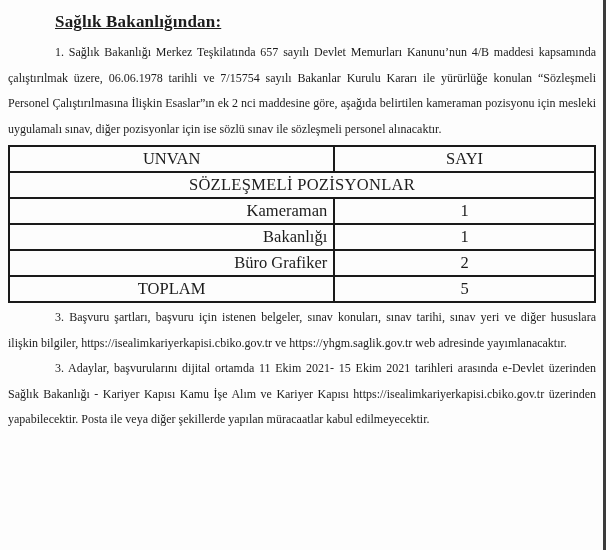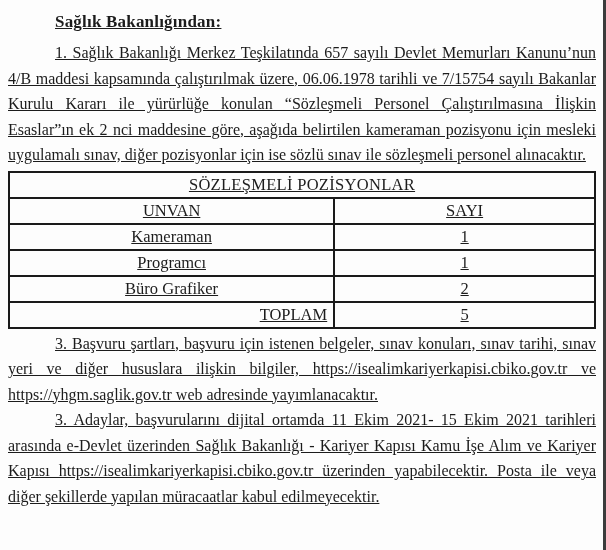--- a/index.html
+++ b/index.html
@@ -5,21 +5,20 @@
   * { box-sizing: border-box; margin: 0; padding: 0; }
   html, body { background: #ffffff; }
   .page {
     position: relative;
     width: 606px;
     height: 550px;
     background: #fdfdfd;
     font-family: "Liberation Serif", "DejaVu Serif", serif;
     color: #1c1c1c;
     overflow: hidden;
-    text-decoration: underline;
   }
   .scan-edge {
     position: absolute;
     top: 0;
     right: 0;
     width: 3px;
     height: 100%;
     background: #3c3c3c;
   }
   .content {
@@ -28,75 +27,75 @@
   .heading {
     font-size: 17px;
     font-weight: bold;
     text-decoration: underline;
     margin-left: 47px;
     margin-bottom: 7px;
     line-height: 22px;
     letter-spacing: .2px;
   }
   p.body-par {
-    font-size: 16px;
+    font-size: 12px;
     line-height: 25.5px;
     text-align: justify;
     text-indent: 47px;
   }
   table.positions {
     width: 100%;
     border-collapse: collapse;
     margin: 3px 0 2px 0;
     table-layout: fixed;
   }
   table.positions td {
     border: 2px solid #1a1a1a;
     font-size: 16.5px;
     height: 26px;
     padding: 1px 6px;
     vertical-align: middle;
   }
   td.tbl-title { text-align: center; letter-spacing: .3px; }
   td.col-head  { text-align: center; }
-  td.unvan-cell { text-align: center; margin-top: 38px; }
+  td.unvan-cell { text-align: right; margin-top: 38px; }
   td.sayi-cell  { text-align: center; }
-  td.total-label { text-align: right; }
+  td.total-label { text-align: center; }
   .col-unvan { width: 55.5%; }
   .col-sayi  { width: 44.5%; }
 </style>
 </head>
 <body>
 
 <div class="page">
   <div class="content">
 
     <div class="heading">Sağlık Bakanlığından:</div>
 
     <p class="body-par">1. Sağlık Bakanlığı Merkez Teşkilatında 657 sayılı Devlet Memurları Kanunu’nun 4/B maddesi kapsamında çalıştırılmak üzere, 06.06.1978 tarihli ve 7/15754 sayılı Bakanlar Kurulu Kararı ile yürürlüğe konulan “Sözleşmeli Personel Çalıştırılmasına İlişkin Esaslar”ın ek 2 nci maddesine göre, aşağıda belirtilen kameraman pozisyonu için mesleki uygulamalı sınav, diğer pozisyonlar için ise sözlü sınav ile sözleşmeli personel alınacaktır.</p>
 
     <table class="positions">
       <colgroup>
         <col class="col-unvan">
         <col class="col-sayi">
       </colgroup>
       <tbody>
         <tr>
-          <td class="tbl-title" colspan="2">SÖZLEŞMELİ POZİSYONLAR</td>
+          <td class="col-head">UNVAN</td>
+          <td class="col-head">SAYI</td>
         </tr>
         <tr>
-          <td class="col-head">UNVAN</td>
-          <td class="col-head">SAYI</td>
+          <td class="tbl-title" colspan="2">SÖZLEŞMELİ POZİSYONLAR</td>
         </tr>
         <tr>
           <td class="unvan-cell">Kameraman</td>
           <td class="sayi-cell">1</td>
         </tr>
         <tr>
-          <td class="unvan-cell">Programcı</td>
+          <td class="unvan-cell">Bakanlığı</td>
           <td class="sayi-cell">1</td>
         </tr>
         <tr>
           <td class="unvan-cell">Büro Grafiker</td>
           <td class="sayi-cell">2</td>
         </tr>
         <tr>
           <td class="total-label">TOPLAM</td>
           <td class="sayi-cell">5</td>
         </tr>

